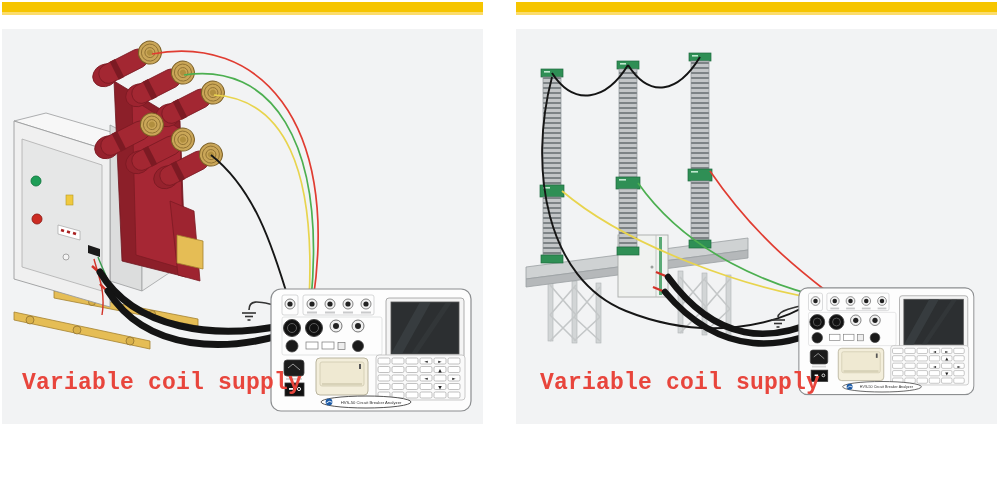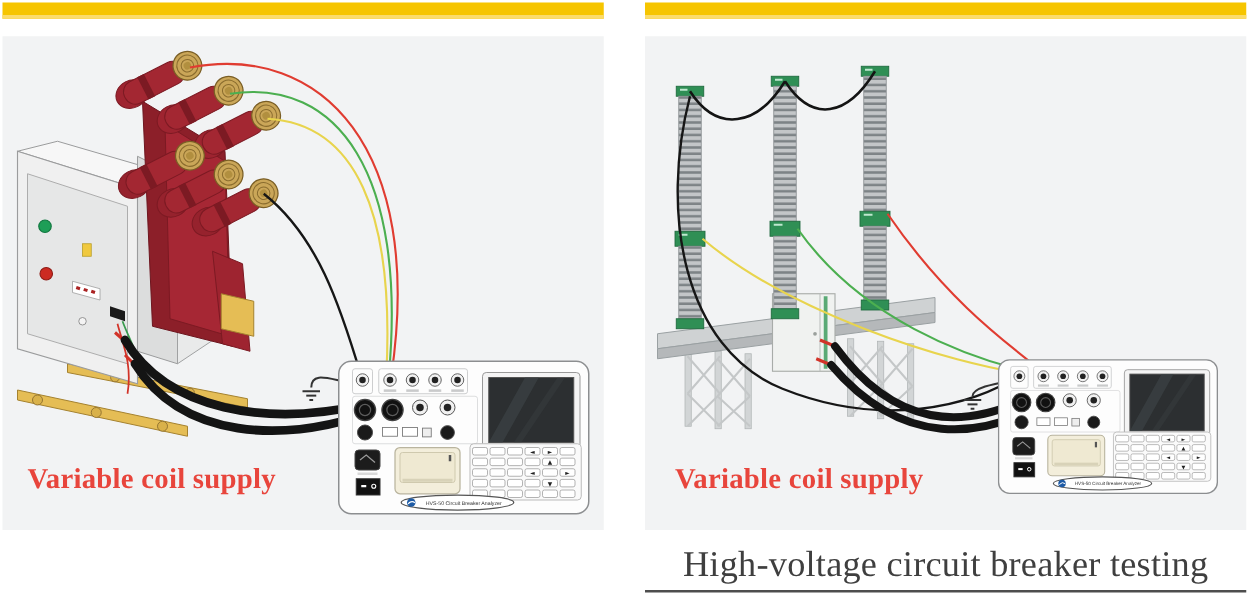--- a/index.html
+++ b/index.html
@@ -1,17 +1,17 @@
 <!DOCTYPE html>
 <html><head>
 <meta charset="utf-8">
 <style>
   html,body{margin:0;padding:0;background:#ffffff;}
   #canvas{position:relative;width:1000px;height:482px;background:#fff;overflow:hidden;
-          font-family:Liberation Serif, serif;}
+          font-family:Liberation Mono, monospace;}
   .panel{position:absolute;top:0;height:482px;width:481px;}
   .panel.left{left:2px;}
   .panel.right{left:516px;}
   .topbar{position:absolute;top:2px;left:0;right:0;height:10px;background:#F6C500;border-bottom:3px solid #FBDC6B;}
   .image-area{position:absolute;top:29px;left:0;right:0;height:395px;background:#F2F3F4;}
   .image-area svg{display:block;}
   .coil-label{position:absolute;top:341px;font-size:23px;font-weight:600;color:#E8453C;letter-spacing:.2px;}
   .panel.left .coil-label{left:20px;}
   .panel.right .coil-label{left:24px;}
   .caption{position:absolute;top:432px;left:0;right:0;height:40px;display:flex;align-items:center;justify-content:center;
@@ -376,16 +376,15 @@
           <line x1="258" y1="294.5" x2="266" y2="294.5"></line>
           <line x1="260.5" y1="298" x2="263.5" y2="298"></line>
         </g>
 
         <g transform="translate(282,258) scale(0.875)">
           <use href="#analyzer"></use>
         </g>
       </svg>
       <div class="coil-label">Variable coil supply</div>
     </div>
-    <div class="caption">High-voltage circuit breaker testing</div>
   </div>
 
 </div>
 
 </body></html>

